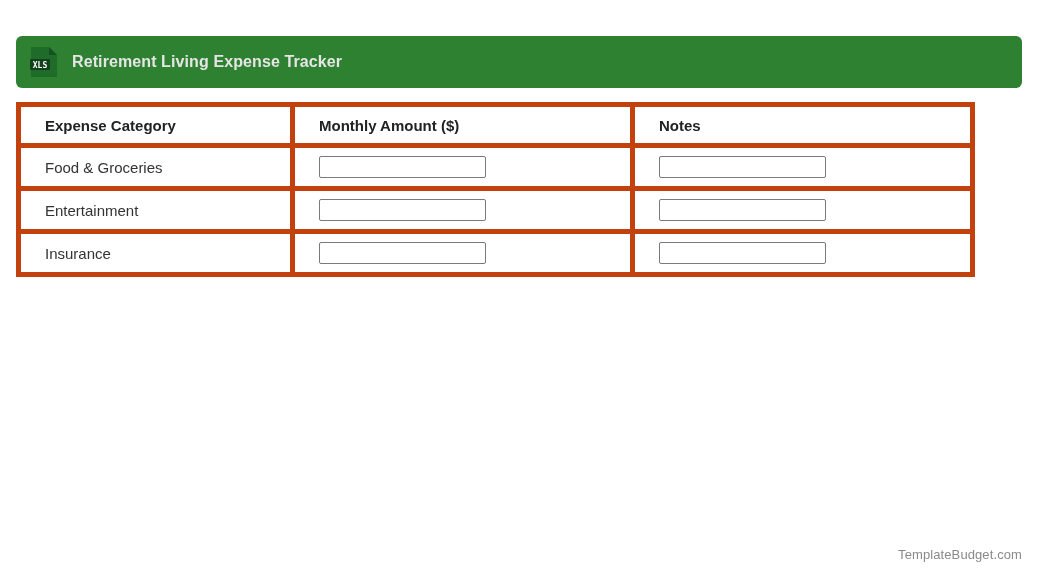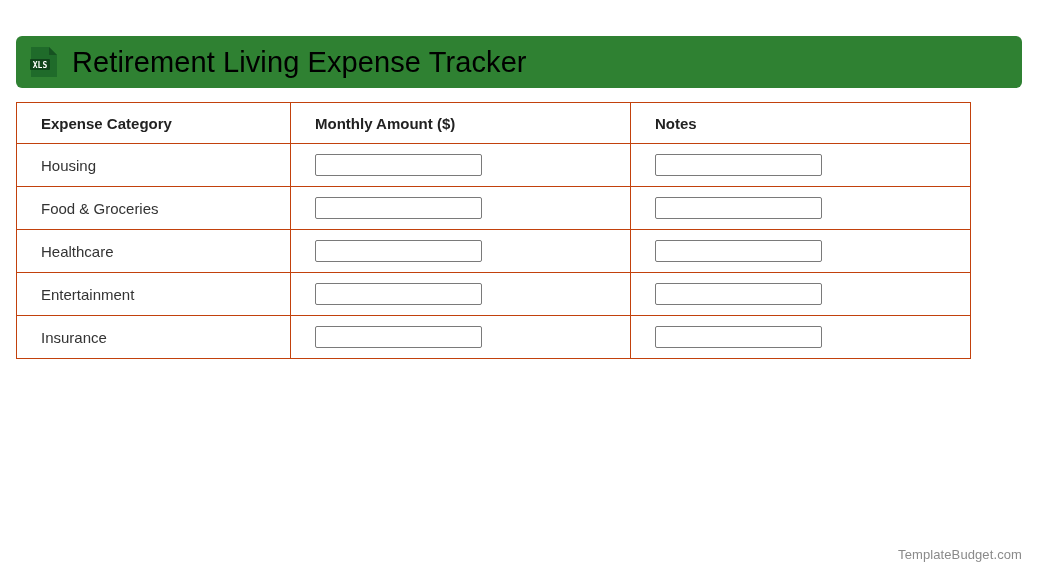--- a/index.html
+++ b/index.html
@@ -38,23 +38,23 @@
 
   .xls-icon {
     width: 28px;
     height: 32px;
     flex: 0 0 auto;
     display: block;
     margin-right: 14px;
   }
 
   .header-title {
-    color: #000000;
-    font-size: 29px;
-    font-weight: normal;
+    color: #e5e5e5;
+    font-size: 16px;
+    font-weight: bold;
     letter-spacing: 0.1px;
     line-height: 1;
     white-space: nowrap;
   }
 
   
   .table-wrap {
     position: absolute;
     left: 16px;
     top: 102px;
@@ -63,21 +63,21 @@
 
   table.sheet {
     border-collapse: collapse;
     width: 954px;
     table-layout: fixed;
     background: #ffffff;
   }
 
   table.sheet th,
   table.sheet td {
-    border: 1px solid #c2410c;
+    border: 5px solid #c2410c;
     padding: 0 24px;
     text-align: left;
     vertical-align: middle;
     box-sizing: border-box;
   }
 
   table.sheet th {
     height: 41px;
     font-size: 15px;
     font-weight: bold;
@@ -146,50 +146,32 @@
       </colgroup>
       <thead>
         <tr>
           <th>Expense Category</th>
           <th>Monthly Amount ($)</th>
           <th>Notes</th>
         </tr>
       </thead>
       <tbody>
 
-        <tr>
-          <td>Housing</td>
-          <td>
-            <input class="cell-input" type="text" placeholder="" style="">
-          </td>
-          <td>
-            <input class="cell-input" type="text" placeholder="" style="">
-          </td>
-        </tr>
 
 
         <tr>
           <td>Food &amp; Groceries</td>
           <td>
             <input class="cell-input" type="text" placeholder="" style="">
           </td>
           <td>
             <input class="cell-input" type="text" placeholder="" style="">
           </td>
         </tr>
 
-        <tr>
-          <td>Healthcare</td>
-          <td>
-            <input class="cell-input" type="text" placeholder="" style="">
-          </td>
-          <td>
-            <input class="cell-input" type="text" placeholder="" style="">
-          </td>
-        </tr>
 
 
         <tr>
           <td>Entertainment</td>
           <td>
             <input class="cell-input" type="text" placeholder="" style="">
           </td>
           <td>
             <input class="cell-input" type="text" placeholder="" style="">
           </td>

